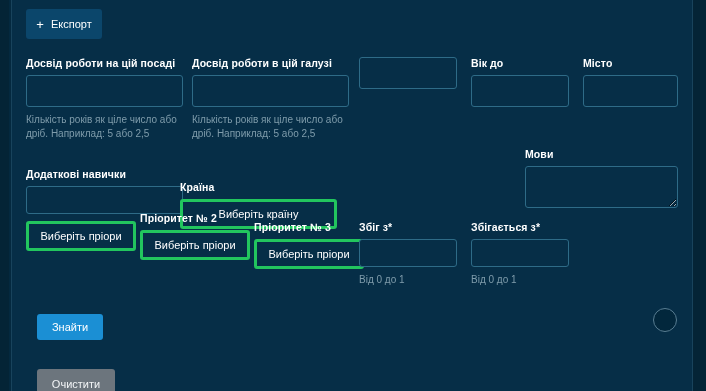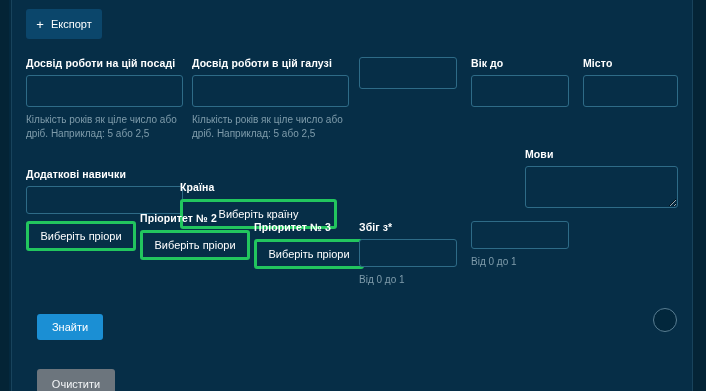--- a/index.html
+++ b/index.html
@@ -262,20 +262,21 @@
     </div>
   </div>
 
   <div class="field" style="left:347px; top:221px; width:98px;">
     <span class="lbl">Збіг з*</span>
     <input class="inp h28" type="text" value="" style="">
     <span class="hint">Від 0 до 1</span>
   </div>
 
   <div class="field" style="left:459px; top:221px; width:98px;">
+    <span class="lbl">Збігається з*</span>
     <input class="inp h28" type="text" value="" style="">
     <span class="hint">Від 0 до 1</span>
   </div>
 
   <button class="btn-find">Знайти</button>
   <button class="btn-clear">Очистити</button>
 
   <div class="fab"></div>
 </div>
 

